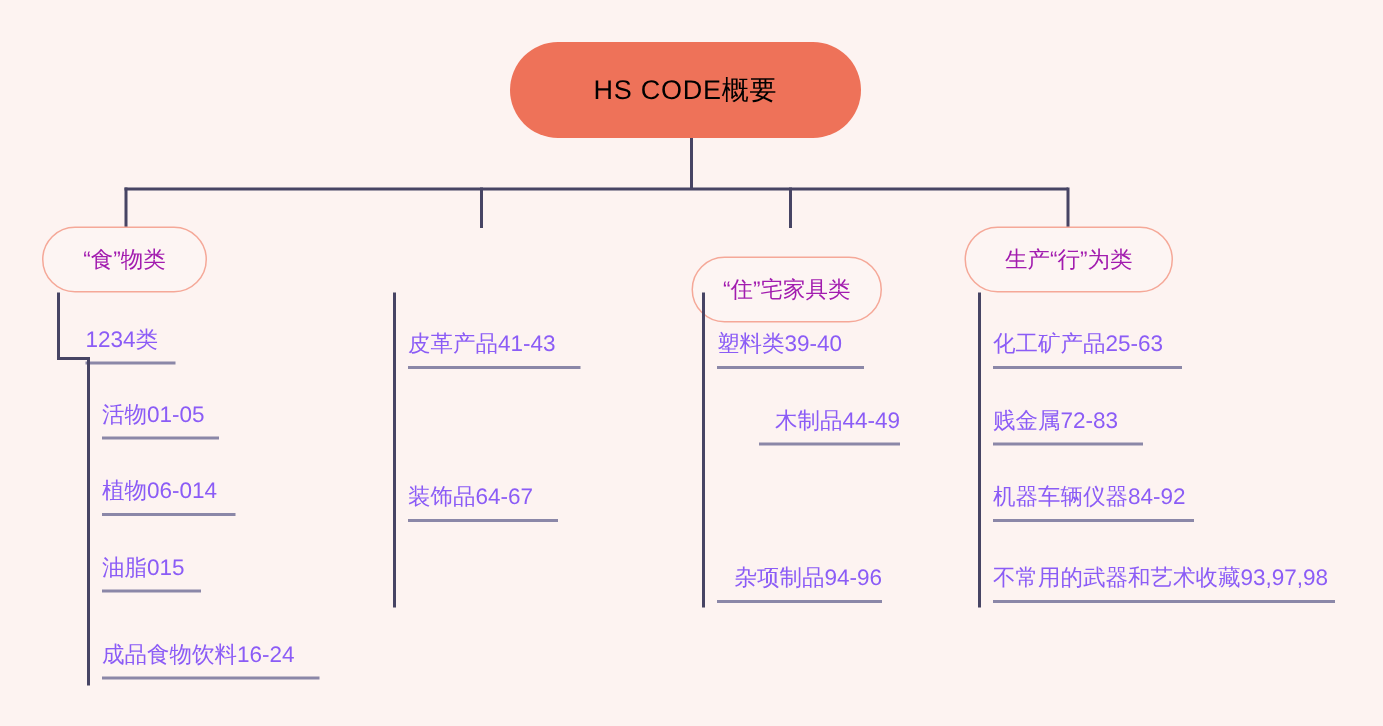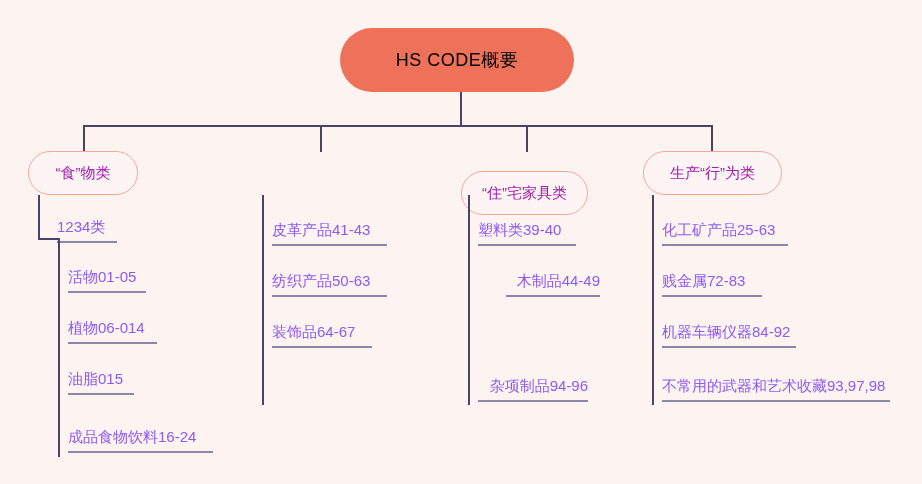--- a/index.html
+++ b/index.html
@@ -128,24 +128,20 @@
     <span class="leaf-underline"></span>
   </div>
 
 
   <div class="conn v" style="left:262px; top:195px; height:210px;"></div>
 
   <div class="leaf" style="left:272px; top:221px; width:115px;">
     <span class="node-label">皮革产品41-43</span>
     <span class="leaf-underline"></span>
   </div>
-  <div class="leaf" style="left:272px; top:272px; width:115px;">
-    <span class="node-label">纺织产品50-63</span>
-    <span class="leaf-underline"></span>
-  </div>
   <div class="leaf" style="left:272px; top:323px; width:100px;">
     <span class="node-label">装饰品64-67</span>
     <span class="leaf-underline"></span>
   </div>
 
   <div class="cat-node" style="left:461px; top:151px; width:127px;margin-top:20px;">
     <span class="node-label">“住”宅家具类</span>
   </div>
 
   <div class="conn v" style="left:468px; top:195px; height:210px;"></div>

